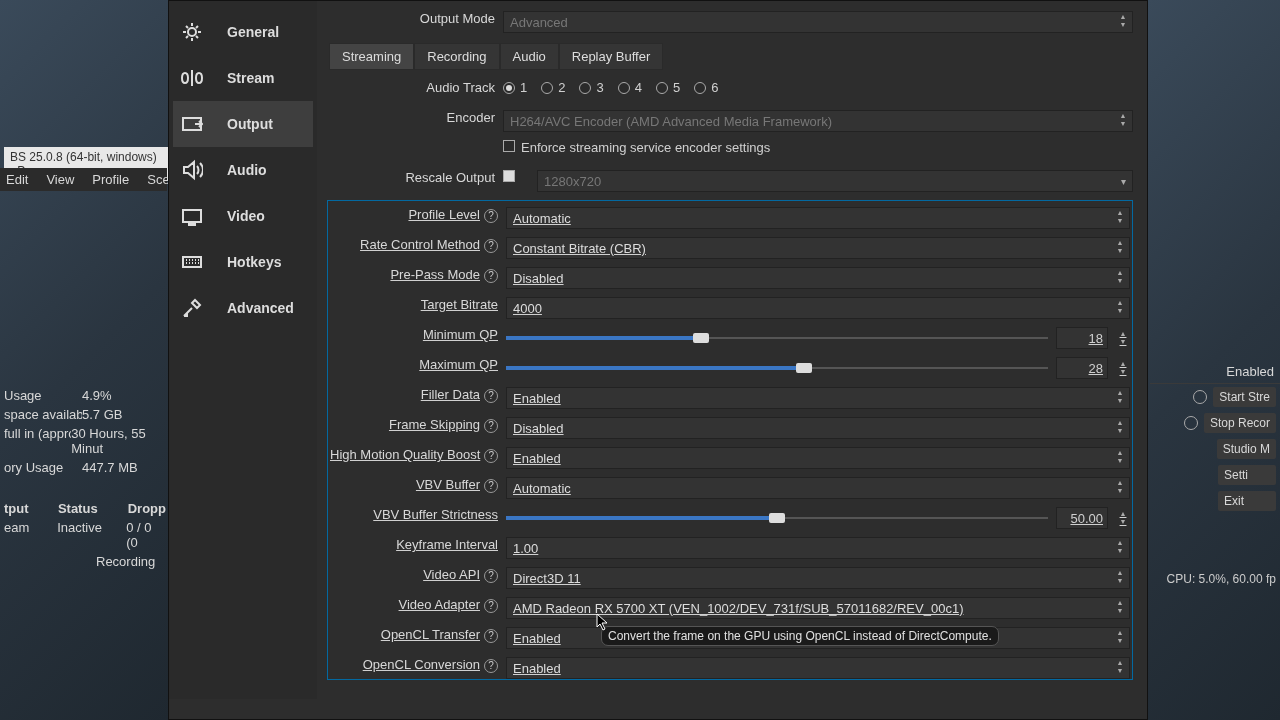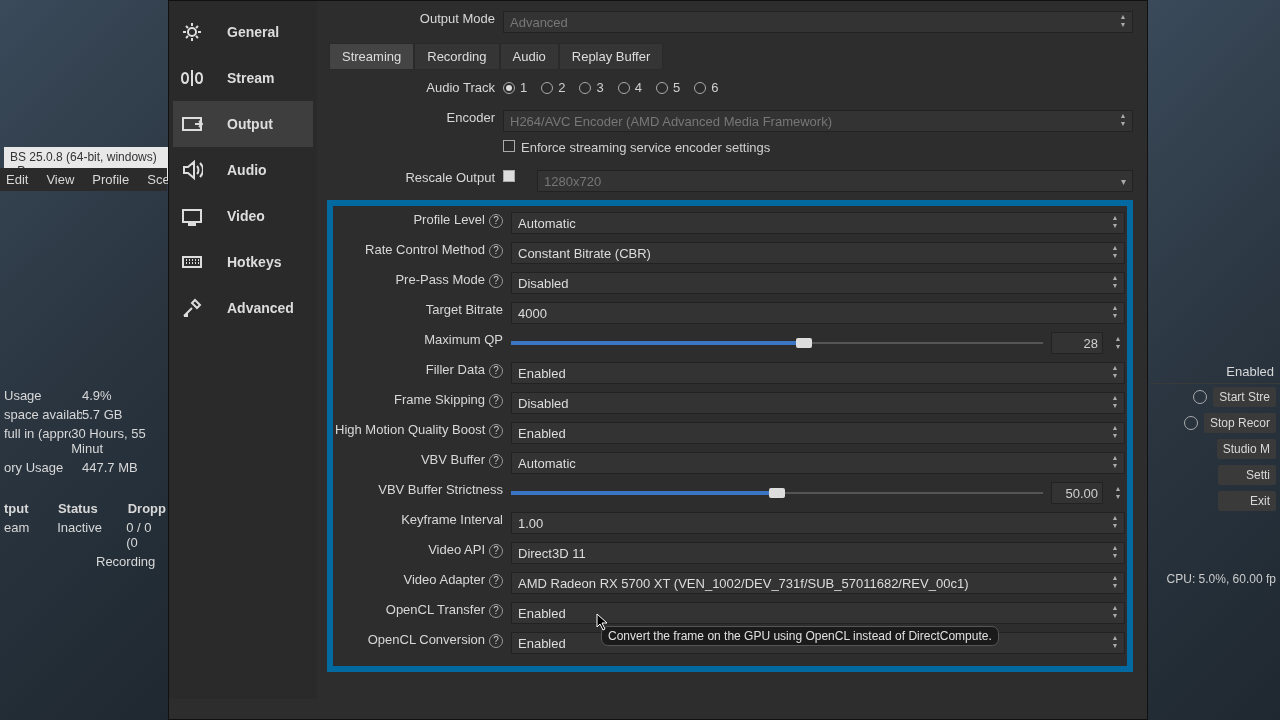--- a/index.html
+++ b/index.html
@@ -13,21 +13,21 @@
 .stats-left .row { display:flex; padding:2px 4px; }
 .stats-left .row .l { width:78px; overflow:hidden; white-space:nowrap; }
 .stats-left .thead { display:flex; padding:2px 4px; font-weight:600; margin-top:22px; }
 .stats-left .thead div:nth-child(1){width:54px;} .stats-left .thead div:nth-child(2){width:70px;}
 .stats-left .trow { display:flex; padding:2px 4px;justify-content:flex-end; }
 .stats-left .trow div:nth-child(1){width:54px;} .stats-left .trow div:nth-child(2){width:70px;}
 
 .right-panel { position:absolute; right:0; top:360px; width:130px; z-index:1; font-size:13px; color:#d8d8d8; }
 .right-panel .ctl-head { padding:4px 6px; border-bottom:1px solid #3a3a3a; text-align:right; }
 .right-panel .ctl-row { display:flex; justify-content:flex-end; align-items:center; padding:3px 4px; gap:6px; }
-.right-panel .ctl-btn { background:#3a3a3a; padding:3px 6px; font-size:12px; border-radius:2px; min-width:58px; text-align:right; overflow:hidden; white-space:nowrap;}
+.right-panel .ctl-btn { background:#3a3a3a; padding:3px 6px; font-size:12px; border-radius:2px; min-width:58px; text-align:left; overflow:hidden; white-space:nowrap;}
 .right-panel .gear { width:14px; height:14px; border:1px solid #aaa; border-radius:50%; position:relative; }
 .cpu-foot { position:absolute; right:4px; bottom:134px; font-size:12px; color:#ccc; z-index:1;}
 
 
 .settings { position:absolute; left:168px; top:0; width:980px; height:720px; background:#2d2d2d; z-index:50; border:1px solid #111; }
 .titlebar { height:20px; background:#fff; color:#222; display:flex; align-items:center; padding:0 8px; position:relative; font-size:12px;}
 .titlebar .ticon { width:12px; height:12px; border:2px solid #333; border-radius:50%; margin-right:6px;}
 .titlebar .close { position:absolute; right:8px; top:1px; font-size:15px; cursor:pointer; color:#333;}
 .dialog-body { display:flex; height:calc(100% - 20px); }
 .sidebar { width:148px; background:#2a2a2a; padding:8px 4px; }
@@ -57,21 +57,21 @@
 .numbox .spin span { font-size:7px; line-height:8px; color:#aaa; text-align:center; cursor:pointer;}
 .slider-wrap { flex:1; display:flex; align-items:center; gap:8px; }
 .slider { flex:1; height:16px; position:relative; }
 .slider .track { position:absolute; top:7px; left:0; right:0; height:2px; background:#555; }
 .slider .fill { position:absolute; top:6px; left:0; height:4px; background:#3a76c4; }
 .slider .thumb { position:absolute; top:3px; width:16px; height:10px; background:#ddd; border-radius:2px; }
 .slider-val { width:52px; background:#333; border:1px solid #222; height:22px; display:flex; align-items:center; justify-content:flex-end; padding:0 4px; font-size:13px;}
 .slider-spin { width:14px; display:flex; flex-direction:column; }
 .slider-spin span{font-size:7px;line-height:8px;color:#aaa;text-align:center;}
 
-.enc-group { border:6px solid #0369a1; padding:6px 2px 4px 2px; margin-top:4px; max-height:480px; overflow:hidden; }
+.enc-group { border:1px solid #0369a1; padding:6px 2px 4px 2px; margin-top:4px; max-height:480px; overflow:hidden;text-decoration:underline; }
 
 .tooltip { position:absolute; background:#1a1a1a; border:1px solid #555; color:#e0e0e0; font-size:12px; padding:2px 6px; z-index:200; white-space:nowrap; }
 .cursor { position:absolute; z-index:201; width:12px; height:18px; }
 .cursor svg { width:12px; height:18px; }
 </style>
 </head>
 <body>
 
 <div class="bg-left"></div>
 <div class="bg-right"></div>
@@ -312,20 +312,35 @@
             <div class="row-label">Target Bitrate</div>
             <div class="numbox">
               <span>4000</span>
               <div class="spin">
                 <span>▲</span>
                 <span>▼</span>
               </div>
             </div>
           </div>
           <div class="row-line">
+            <div class="row-label">Minimum QP</div>
+            <div class="slider-wrap">
+              <div class="slider">
+                <div class="track"></div>
+                <div class="fill" style="width:36%"></div>
+                <div class="thumb" style="left:calc(36% - 8px)"></div>
+              </div>
+              <div class="slider-val">18</div>
+              <div class="slider-spin">
+                <span>▲</span>
+                <span>▼</span>
+              </div>
+            </div>
+          </div>
+          <div class="row-line">
             <div class="row-label">Maximum QP</div>
             <div class="slider-wrap">
               <div class="slider">
                 <div class="track"></div>
                 <div class="fill" style="width:55%"></div>
                 <div class="thumb" style="left:calc(55% - 8px)"></div>
               </div>
               <div class="slider-val">28</div>
               <div class="slider-spin">
                 <span>▲</span>

